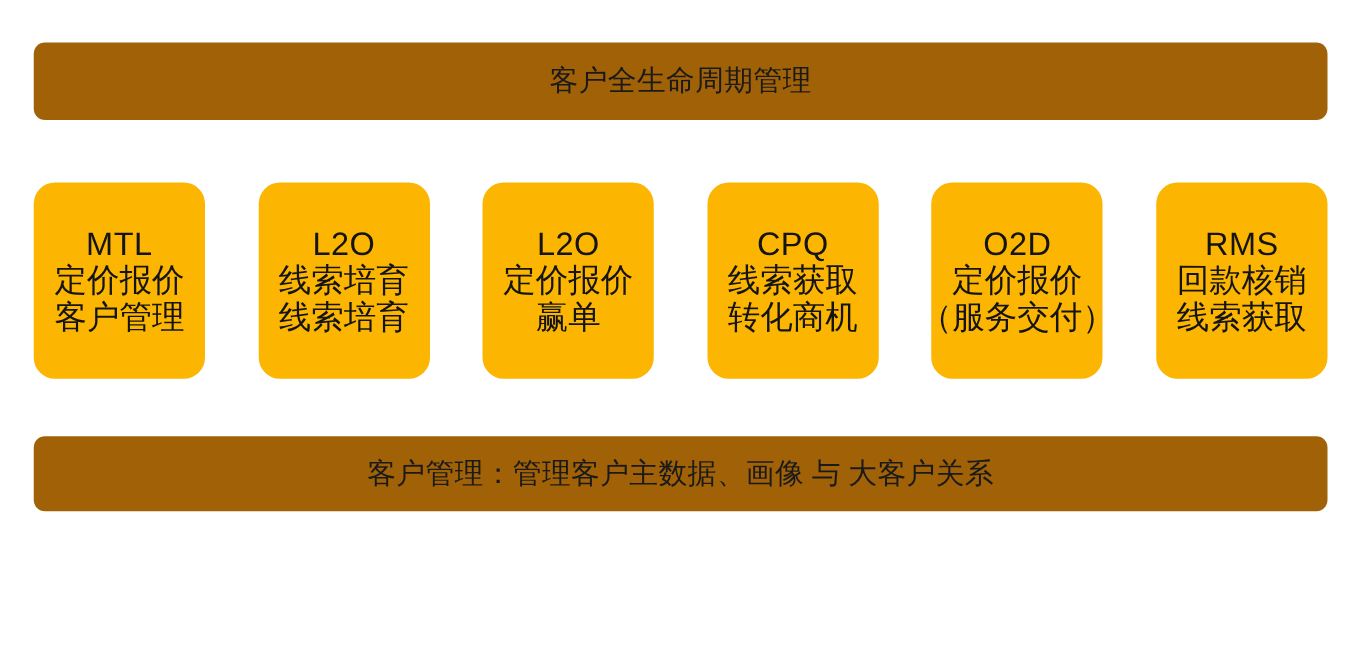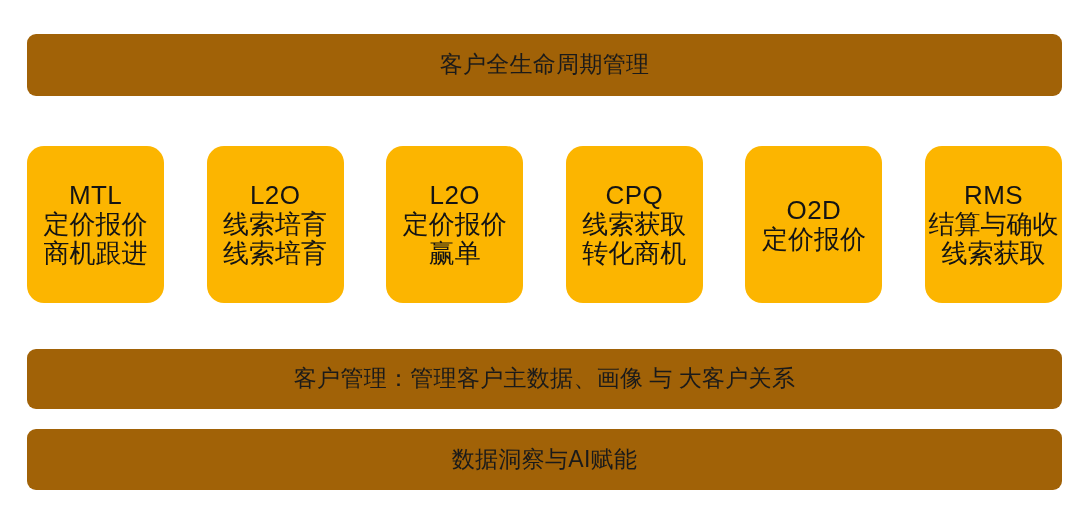--- a/index.html
+++ b/index.html
@@ -84,21 +84,21 @@
 
   <div class="band" id="band-top">
     <span class="band-label">客户全生命周期管理</span>
   </div>
 
   <div id="stage-row">
 
     <div class="stage-card">
       <span class="stage-line stage-code">MTL</span>
       <span class="stage-line">定价报价</span>
-      <span class="stage-line">商机跟进</span>
+      <span class="stage-line">客户管理</span>
     </div>
 
     <div class="stage-card">
       <span class="stage-line stage-code">L2O</span>
       <span class="stage-line">线索培育</span>
       <span class="stage-line">线索培育</span>
     </div>
 
     <div class="stage-card">
       <span class="stage-line stage-code">L2O</span>
@@ -108,31 +108,29 @@
 
     <div class="stage-card">
       <span class="stage-line stage-code">CPQ</span>
       <span class="stage-line">线索获取</span>
       <span class="stage-line">转化商机</span>
     </div>
 
     <div class="stage-card">
       <span class="stage-line stage-code">O2D</span>
       <span class="stage-line">定价报价</span>
+      <span class="stage-line">（服务交付）</span>
     </div>
 
     <div class="stage-card">
       <span class="stage-line stage-code">RMS</span>
-      <span class="stage-line">结算与确收</span>
+      <span class="stage-line">回款核销</span>
       <span class="stage-line">线索获取</span>
     </div>
 
   </div>
 
   <div class="band" id="band-mid">
     <span class="band-label">客户管理：管理客户主数据、画像 与 大客户关系</span>
   </div>
 
-  <div class="band" id="band-bottom">
-    <span class="band-label">数据洞察与AI赋能</span>
-  </div>
 
 </div>
 
 </body></html>

